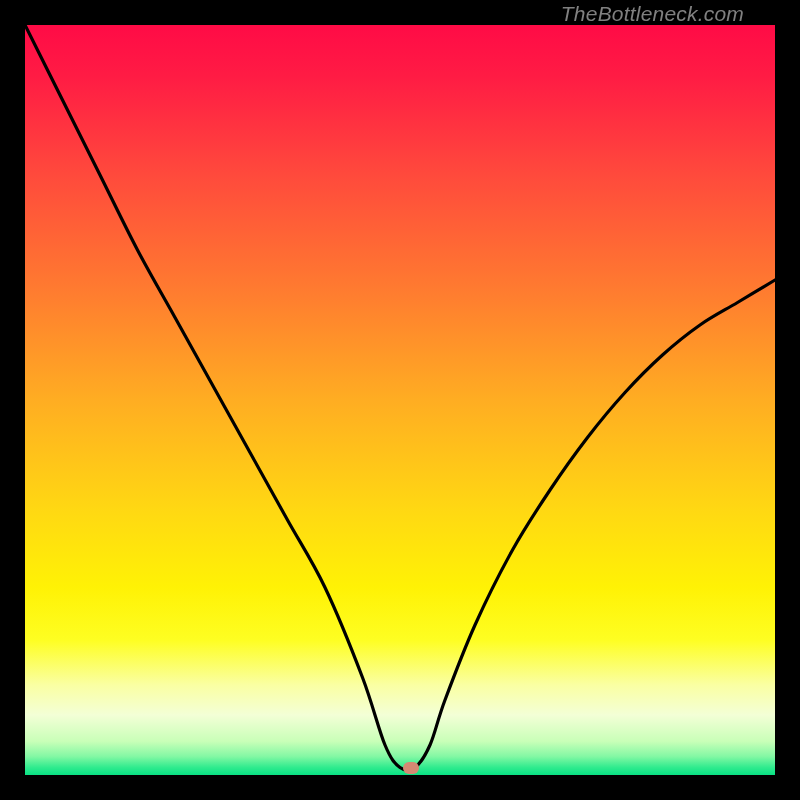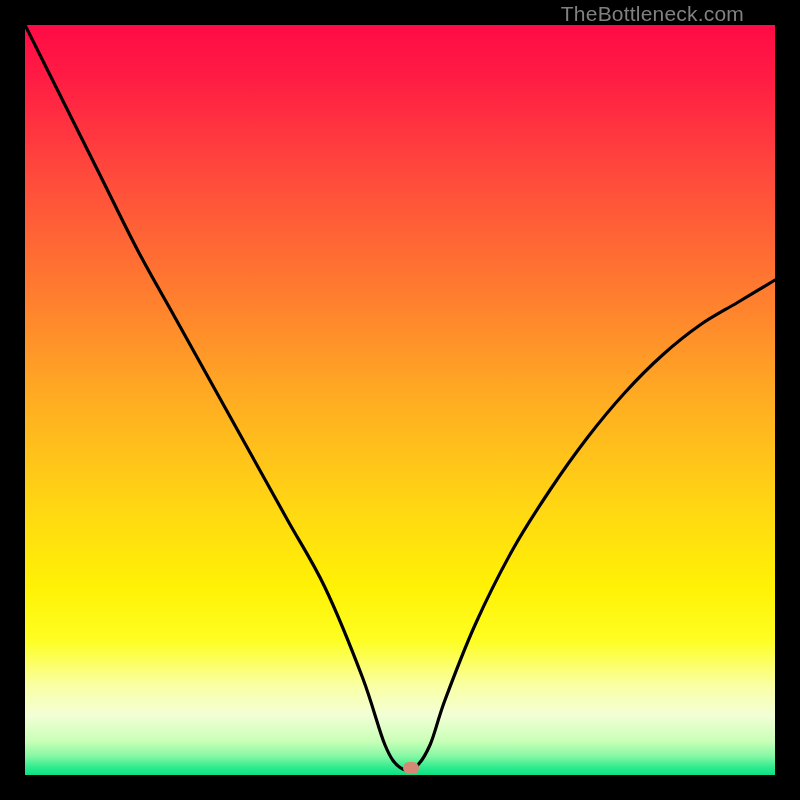--- a/index.html
+++ b/index.html
@@ -11,20 +11,21 @@
     overflow: hidden;
     font-family: Arial, Helvetica, sans-serif;
   }
   .frame {
     position: absolute;
     left: 0;
     top: 0;
     width: 756px;
     height: 800px;
     background: #000;
+    font-style: italic;
   }
   .plot {
     position: absolute;
     left: 25px;
     top: 25px;
     width: 750px;
     height: 750px;
     overflow: hidden;
   }
   .gradient {

